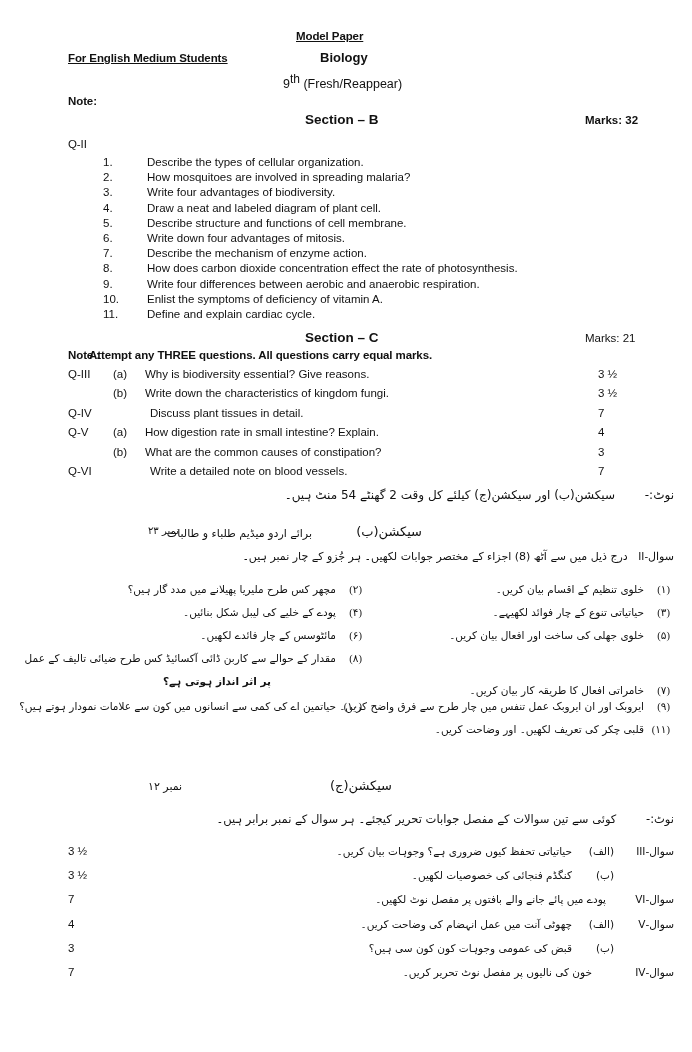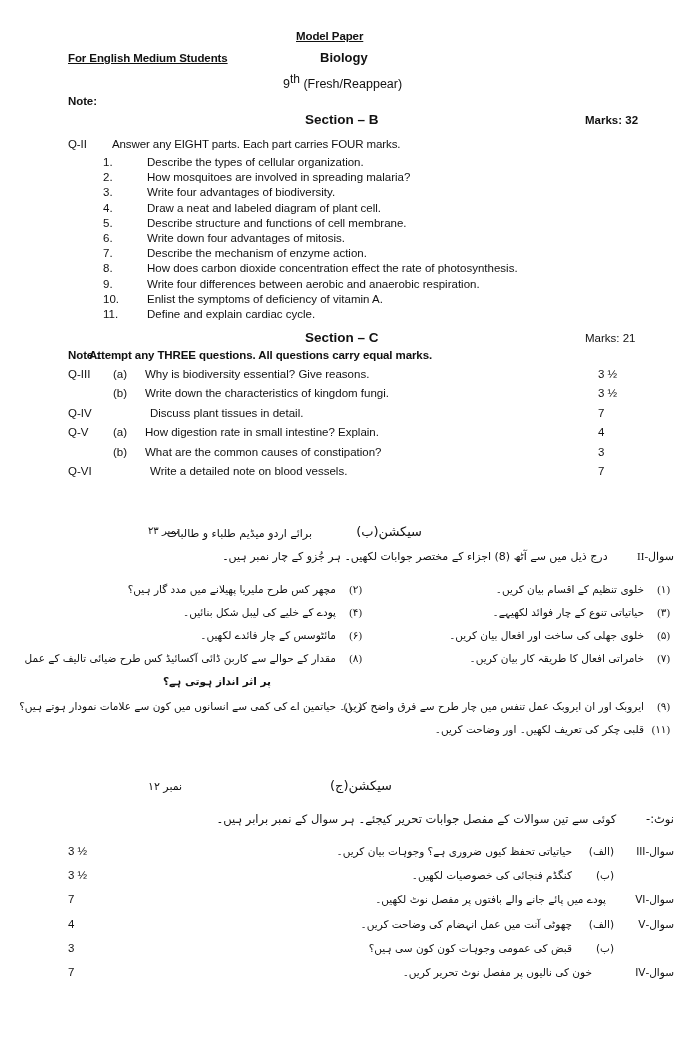--- a/index.html
+++ b/index.html
@@ -75,21 +75,21 @@
     color: #111111;
   }
   .urdu-note-top { right: 18px; top: 488px; font-size: 12px; }
   .urdu-note-top .lbl { margin-left: 26px; }
 
   #urdu-sec-b      { right: 270px; top: 524px; font-size: 13px; }
   #urdu-sec-b-for  { right: 380px; top: 527px; font-size: 11px; }
   #urdu-sec-b-marks{ left: 148px;  top: 525px; font-size: 10px; }
 
   #urdu-qii { right: 18px; top: 550px; font-size: 11px; }
-  #urdu-qii .lbl { margin-left: 26px; font-family: Liberation Serif, serif; }
+  #urdu-qii .lbl { margin-left: 7px; font-family: Liberation Sans, sans-serif; }
 
   .urdu-item { position: absolute; direction: rtl; unicode-bidi: bidi-override;
                font-family: "DejaVu Sans", sans-serif; font-size: 10.5px;
                white-space: nowrap; }
   .urdu-item .n { display: inline-block; min-width: 26px; font-family: "Liberation Serif", serif; }
 
   
   .col-r { right: 22px; }
   
   .col-l { right: 330px; }
@@ -127,21 +127,20 @@
     <span>9</span><sup>th</sup>
     <span>(Fresh/Reappear)</span>
   </div>
 
   <div class="abs eng b" id="note-label">Note:</div>
 
   <div class="abs hdr-big" id="section-b">Section – B</div>
   <div class="abs" id="marks-b">Marks: 32</div>
 
   <div class="abs eng" id="qii-label">Q-II</div>
-  <div class="abs eng" id="qii-text">Answer any EIGHT parts. Each part carries FOUR marks.</div>
 
   <div id="section-b-list">
       <div class="sb-row" style="top: 156px;">
         <span class="num">1.</span>
         <span class="txt">Describe the types of cellular organization.</span>
       </div>
       <div class="sb-row" style="top: 171.2px;">
         <span class="num">2.</span>
         <span class="txt">How mosquitoes are involved in spreading malaria?</span>
       </div>
@@ -221,35 +220,39 @@
         <span class="mk">3</span>
       </div>
       <div class="sc-row" style="top: 465px; left: 0px; width: 692px;">
         <span class="q">Q-VI</span>
         <span class="part"></span>
         <span class="txt" style="left: 150px;">Write a detailed note on blood vessels.</span>
         <span class="mk">7</span>
       </div>
     </div>
 
+  <div class="urdu urdu-note-top">
+    <span class="lbl">نوٹ:-</span>
+    <span>سیکشن(ب) اور سیکشن(ج) کیلئے کل وقت 2 گھنٹے 45 منٹ ہیں۔</span>
+  </div>
 
   <div class="urdu" id="urdu-sec-b">سیکشن(ب)</div>
   <div class="urdu" id="urdu-sec-b-for">برائے اردو میڈیم طلباء و طالبات</div>
   <div class="urdu abs" id="urdu-sec-b-marks">نمبر ۳۲</div>
 
   <div class="urdu" id="urdu-qii">
     <span class="lbl">سوال-II</span>
     <span>درج ذیل میں سے آٹھ (8) اجزاء کے مختصر جوابات لکھیں۔ ہر جُزو کے چار نمبر ہیں۔</span>
   </div>
 
   <div id="urdu-items-right">
       <div class="urdu-item col-r" style="top: 583px;"><span class="n">(۱)</span><span>خلوی تنظیم کے اقسام بیان کریں۔</span></div>
       <div class="urdu-item col-r" style="top: 606px;"><span class="n">(۳)</span><span>حیاتیاتی تنوع کے چار فوائد لکھیہے۔</span></div>
       <div class="urdu-item col-r" style="top: 629px;"><span class="n">(۵)</span><span>خلوی جھلی کی ساخت اور افعال بیان کریں۔</span></div>
-      <div class="urdu-item col-r" style="top: 652px; margin-left: 14px;"><span class="n">(۷)</span><span>خامراتی افعال کا طریقہ کار بیان کریں۔</span></div>
+      <div class="urdu-item col-r" style="top: 684px; margin-left: 14px;"><span class="n">(۷)</span><span>خامراتی افعال کا طریقہ کار بیان کریں۔</span></div>
       <div class="urdu-item col-r" style="top: 700px;"><span class="n">(۹)</span><span>ایروبک اور ان ایروبک عمل تنفس میں چار طرح سے فرق واضح کریں۔</span></div>
       <div class="urdu-item col-r" style="top: 723px;"><span class="n">(۱۱)</span><span>قلبی چکر کی تعریف لکھیں۔ اور وضاحت کریں۔</span></div>
     </div>
   <div id="urdu-items-left">
       <div class="urdu-item col-l" style="top: 583px;"><span class="n">(۲)</span><span>مچھر کس طرح ملیریا پھیلانے میں مدد گار ہیں؟</span></div>
       <div class="urdu-item col-l" style="top: 606px;"><span class="n">(۴)</span><span>پودے کے خلیے کی لیبل شکل بنائیں۔</span></div>
       <div class="urdu-item col-l" style="top: 629px;"><span class="n">(۶)</span><span>مائٹوسس کے چار فائدے لکھیں۔</span></div>
       <div class="urdu-item col-l" style="top: 652px;"><span class="n">(۸)</span><span>مقدار کے حوالے سے کاربن ڈائی آکسائیڈ کس طرح ضیائی تالیف کے عمل</span></div>
       <div class="urdu-item col-l" style="top: 675px; right: 395px; font-weight: bold;"><span class="n"></span><span>پر اثر انداز ہوتی ہے؟</span></div>
       <div class="urdu-item col-l" style="top: 700px;"><span class="n">(۱۰)</span><span>حیاتمین اے کی کمی سے انسانوں میں کون سے علامات نمودار ہوتے ہیں؟</span></div>

